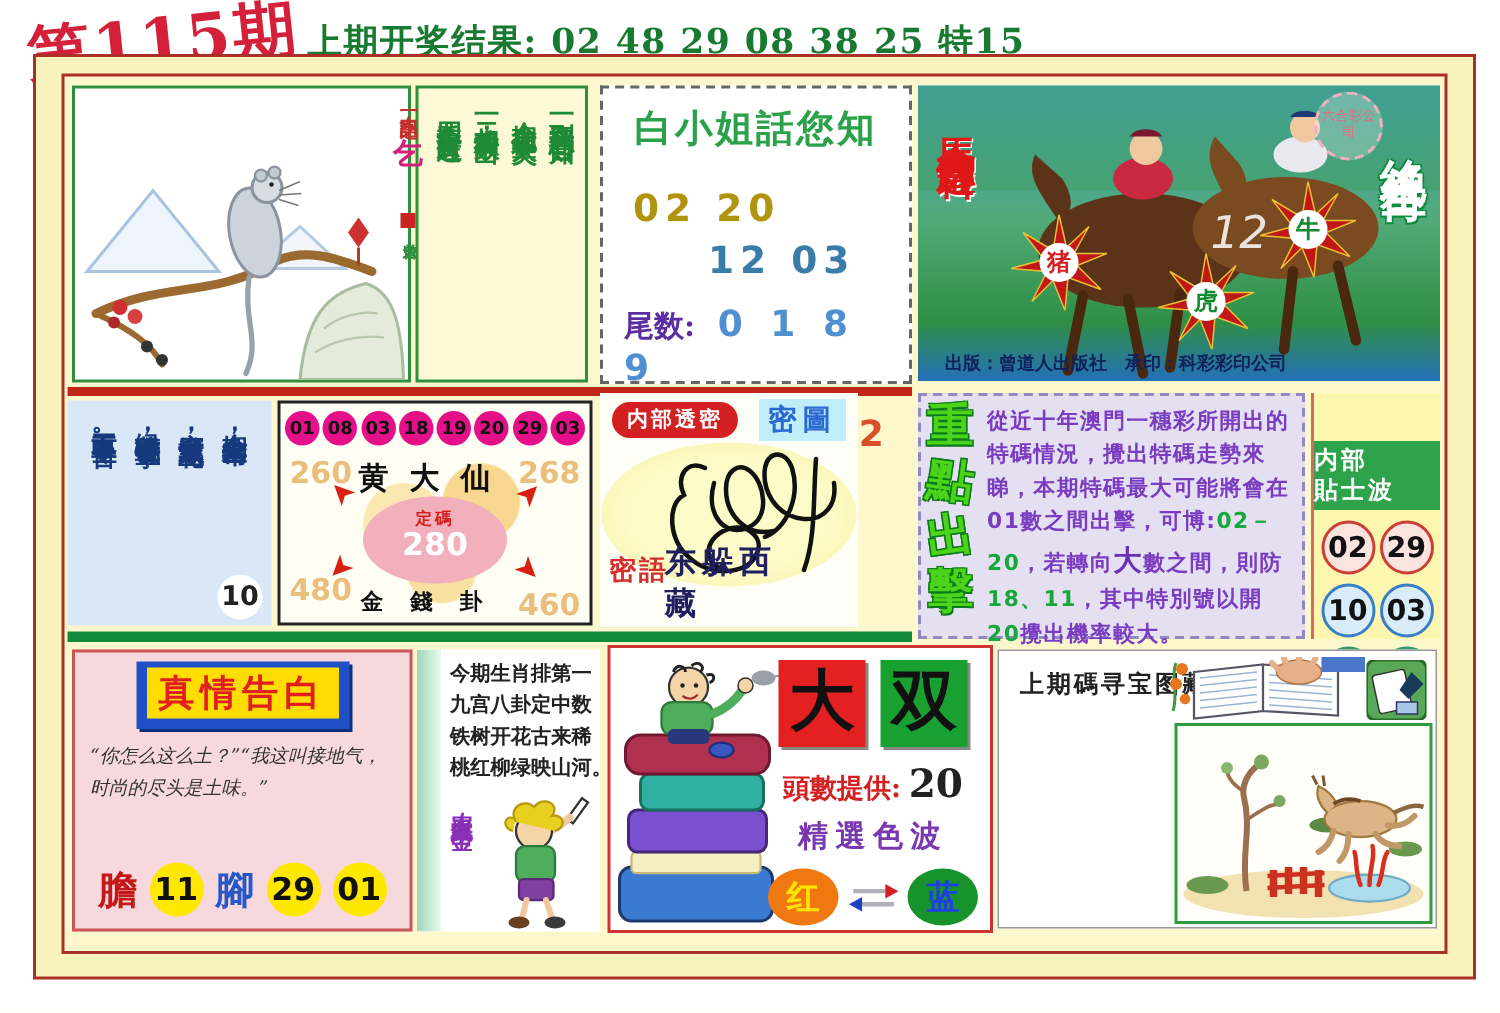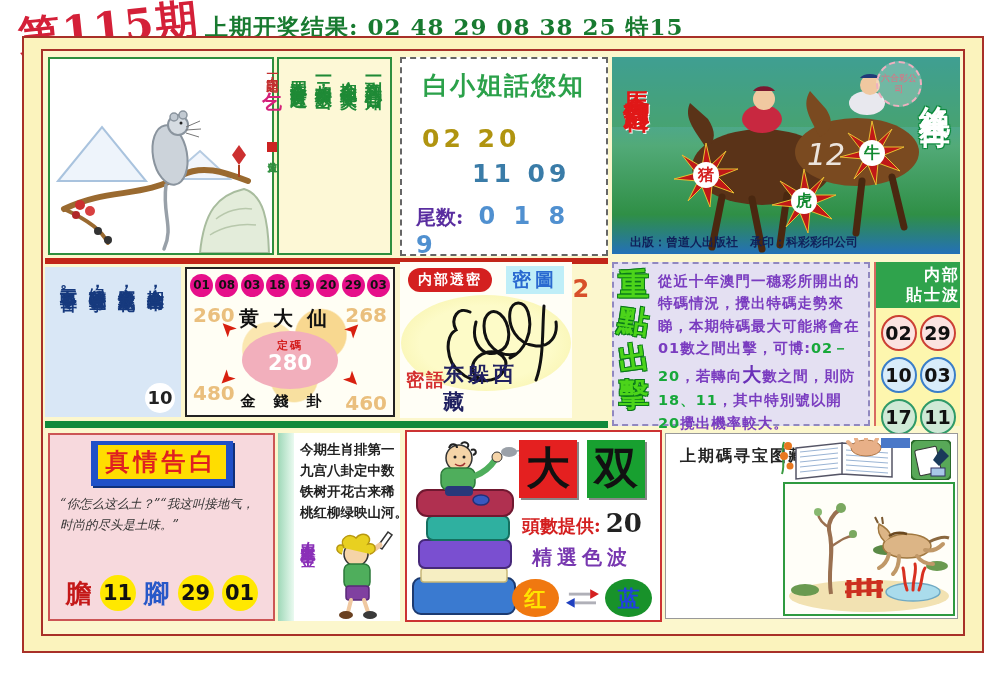--- a/index.html
+++ b/index.html
@@ -135,23 +135,23 @@
     text-shadow:1px 1px 0 #0a7a1a, -1px -1px 0 #0a7a1a, 1px -1px 0 #0a7a1a, -1px 1px 0 #0a7a1a; }
   #focus-title span:nth-child(2){ transform:rotate(8deg);}
   #focus-title span:nth-child(3){ transform:rotate(-8deg);}
   #focus-text { font-size:14.5px; font-weight:bold; line-height:1.55; letter-spacing:1px;}
   .seg-p { color:#7a3cc0; } .seg-g { color:#17a83a; }
   .seg-big { color:#6a30b8; font-size:19px; }
 
   
   #p-tips { left:874px; top:262px; width:86px; height:164px; background:#fdf6ae;
     border-left:2px solid #d86a60;}
-  #tips-head { background:#2fa34c; color:#fff; text-align:right; font-weight:bold;
+  #tips-head { background:#2fa34c; color:#fff; text-align:left; font-weight:bold;
     font-size:16px; line-height:1.25; padding:3px 0; letter-spacing:2px;
-    font-family:"DejaVu Serif", serif;}
+    font-family:"DejaVu Serif", serif;margin-top:32px;}
   #tips-grid { display:grid; grid-template-columns:1fr 1fr; gap:6px 2px; padding:7px 4px; }
   .ball { width:36px; height:36px; border-radius:50%; text-align:center; line-height:33px;
     font-size:19px; font-weight:bold; color:#111; margin:0 auto; }
   .ball.red   { background:#fbe3e0; border:2px solid #cc4034; }
   .ball.blue  { background:#d8ecfa; border:2px solid #3a7ec8; }
   .ball.green { background:#cfe9d6; border:2px solid #2f9a68; }
 
   
   #p-conf { left:48px; top:433px; width:227px; height:188px; background:#f7d9dd;
     border:2px solid #cc5555;text-decoration:underline; }
@@ -256,21 +256,21 @@
   </div>
   <span class="vcol line">四季常青财运旺。</span>
   <span class="vcol line">一二相伴双数出，</span>
   <span class="vcol line">今期包你中大奖，</span>
   <span class="vcol line">一到开码心自知，</span>
 </div>
 
 <div class="panel" id="p-bai">
   <div class="title">白小姐話您知</div>
   <div class="row1">02 20</div>
-  <div class="row2">11 09</div>
+  <div class="row2">12 03</div>
   <div class="row3">
     <span class="tail-label">尾数:</span>
     <span class="tail">0 1 8 9</span>
   </div>
   <div class="row4">
     <span class="rec-label">特码推介:</span>
     <span class="rec">01 12 10</span>
   </div>
 </div>
 

